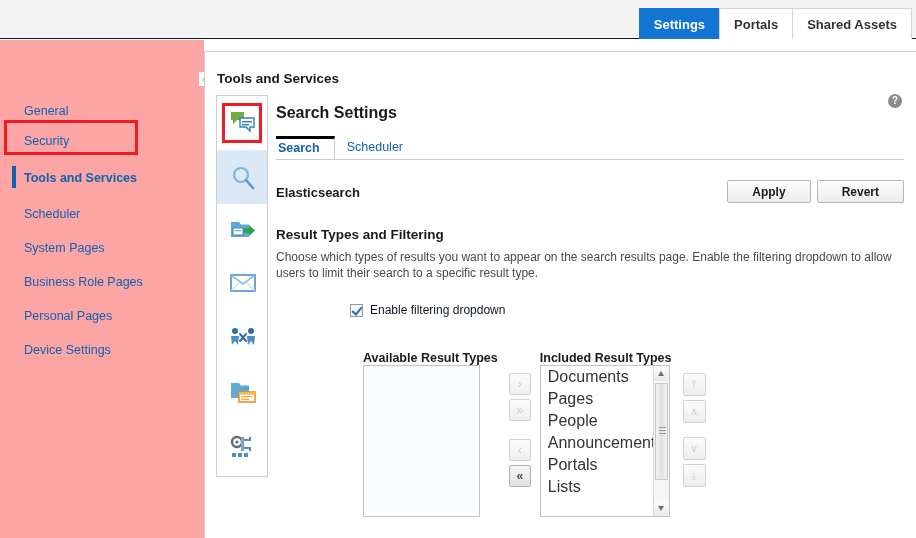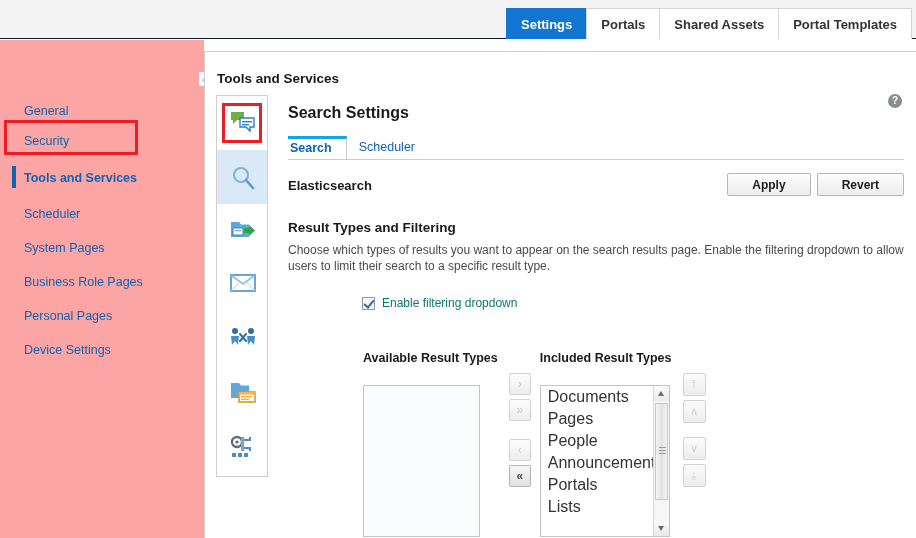--- a/index.html
+++ b/index.html
@@ -126,51 +126,51 @@
   .rail-cell svg { position: absolute; left: 13px; top: 15px; }
   #anno-rail {
     position: absolute;
     left: 17px; top: 51px;
     width: 40px; height: 40px;
     border: 3px solid #ee1c25;
     pointer-events: none;
   }
 
   
-  #content { position: absolute; left: 83px; top: 52px; right: 12px; }
+  #content { position: absolute; left: 71px; top: 52px; right: 12px; }
   #search-settings-title {
     font-size: 16px; font-weight: bold; color: #1a1a1a;
     margin: 0 0 14px 0;
   }
   #subtabs {
     display: flex; align-items: stretch;
     border-bottom: 1px solid #cccccc;
     width: 100%;
     height: 24px;
   }
   .subtab {
     padding: 0 12px 0 2px;
     line-height: 22px;
     font-size: 12.5px;
     color: #1162b0;
     cursor: pointer;
     white-space: nowrap;
   }
   .subtab.active {
     font-weight: bold;
-    border-top: 3px solid #0ea5e9;
+    border-top: 3px solid #000000;
     line-height: 19px;
     padding-right: 14px;
     border-right: 1px solid #cccccc;
   }
   .subtab.plain { padding-left: 12px; }
 
   #provider-row {
     position: relative;
-    margin-top: 13px;
+    margin-top: 20px;
     height: 26px;
   }
   #provider-name {
     font-size: 13px; font-weight: bold; color: #1a1a1a;
     line-height: 26px;
   }
   #action-buttons {
     position: absolute; right: 0; top: 0;
     display: flex; gap: 6px;
   }
@@ -211,30 +211,30 @@
   }
   .cbox.checked::after {
     content: "";
     position: absolute;
     left: 3px; top: 0px;
     width: 4px; height: 8px;
     border: solid #2a6db5;
     border-width: 0 2px 2px 0;
     transform: rotate(40deg);
   }
-  #checkbox-label { font-size: 12px; color: #0f766e; cursor: pointer; }
+  #checkbox-label { font-size: 12px; color: #0f172a; cursor: pointer; }
 
   
   #shuttle {
     position: absolute;
     left: 158px; top: 299px;
   }
   .shuttle-head {
     font-size: 12.5px; font-weight: bold; color: #1a1a1a;
-    margin-bottom: 20px;
+    margin-bottom: 0;
   }
   .list-box {
     width: 117px; height: 152px;
     border: 1px solid #c4c4c4;
     background: #fbfcfd;
     position: relative;
     overflow: hidden;
   }
   .list-box.included { width: 130px; background: #ffffff; }
   .list-item {
@@ -326,21 +326,20 @@
   }
 </style>
 </head>
 <body>
 
 <div id="topbar">
   <div id="top-tabs">
     <div class="ttab active">Settings</div>
     <div class="ttab">Portals</div>
     <div class="ttab">Shared Assets</div>
-    <div class="ttab">Portal Templates</div>
   </div>
 </div>
 
 <div id="leftnav">
   <div id="nav-selbar"></div>
   <div class="nav-item" style="top:64px">General</div>
   <div class="nav-item" style="top:94px">Security</div>
   <div class="nav-item selected" style="top:131px">Tools and Services</div>
   <div class="nav-item" style="top:167px">Scheduler</div>
   <div class="nav-item" style="top:201px">System Pages</div>

